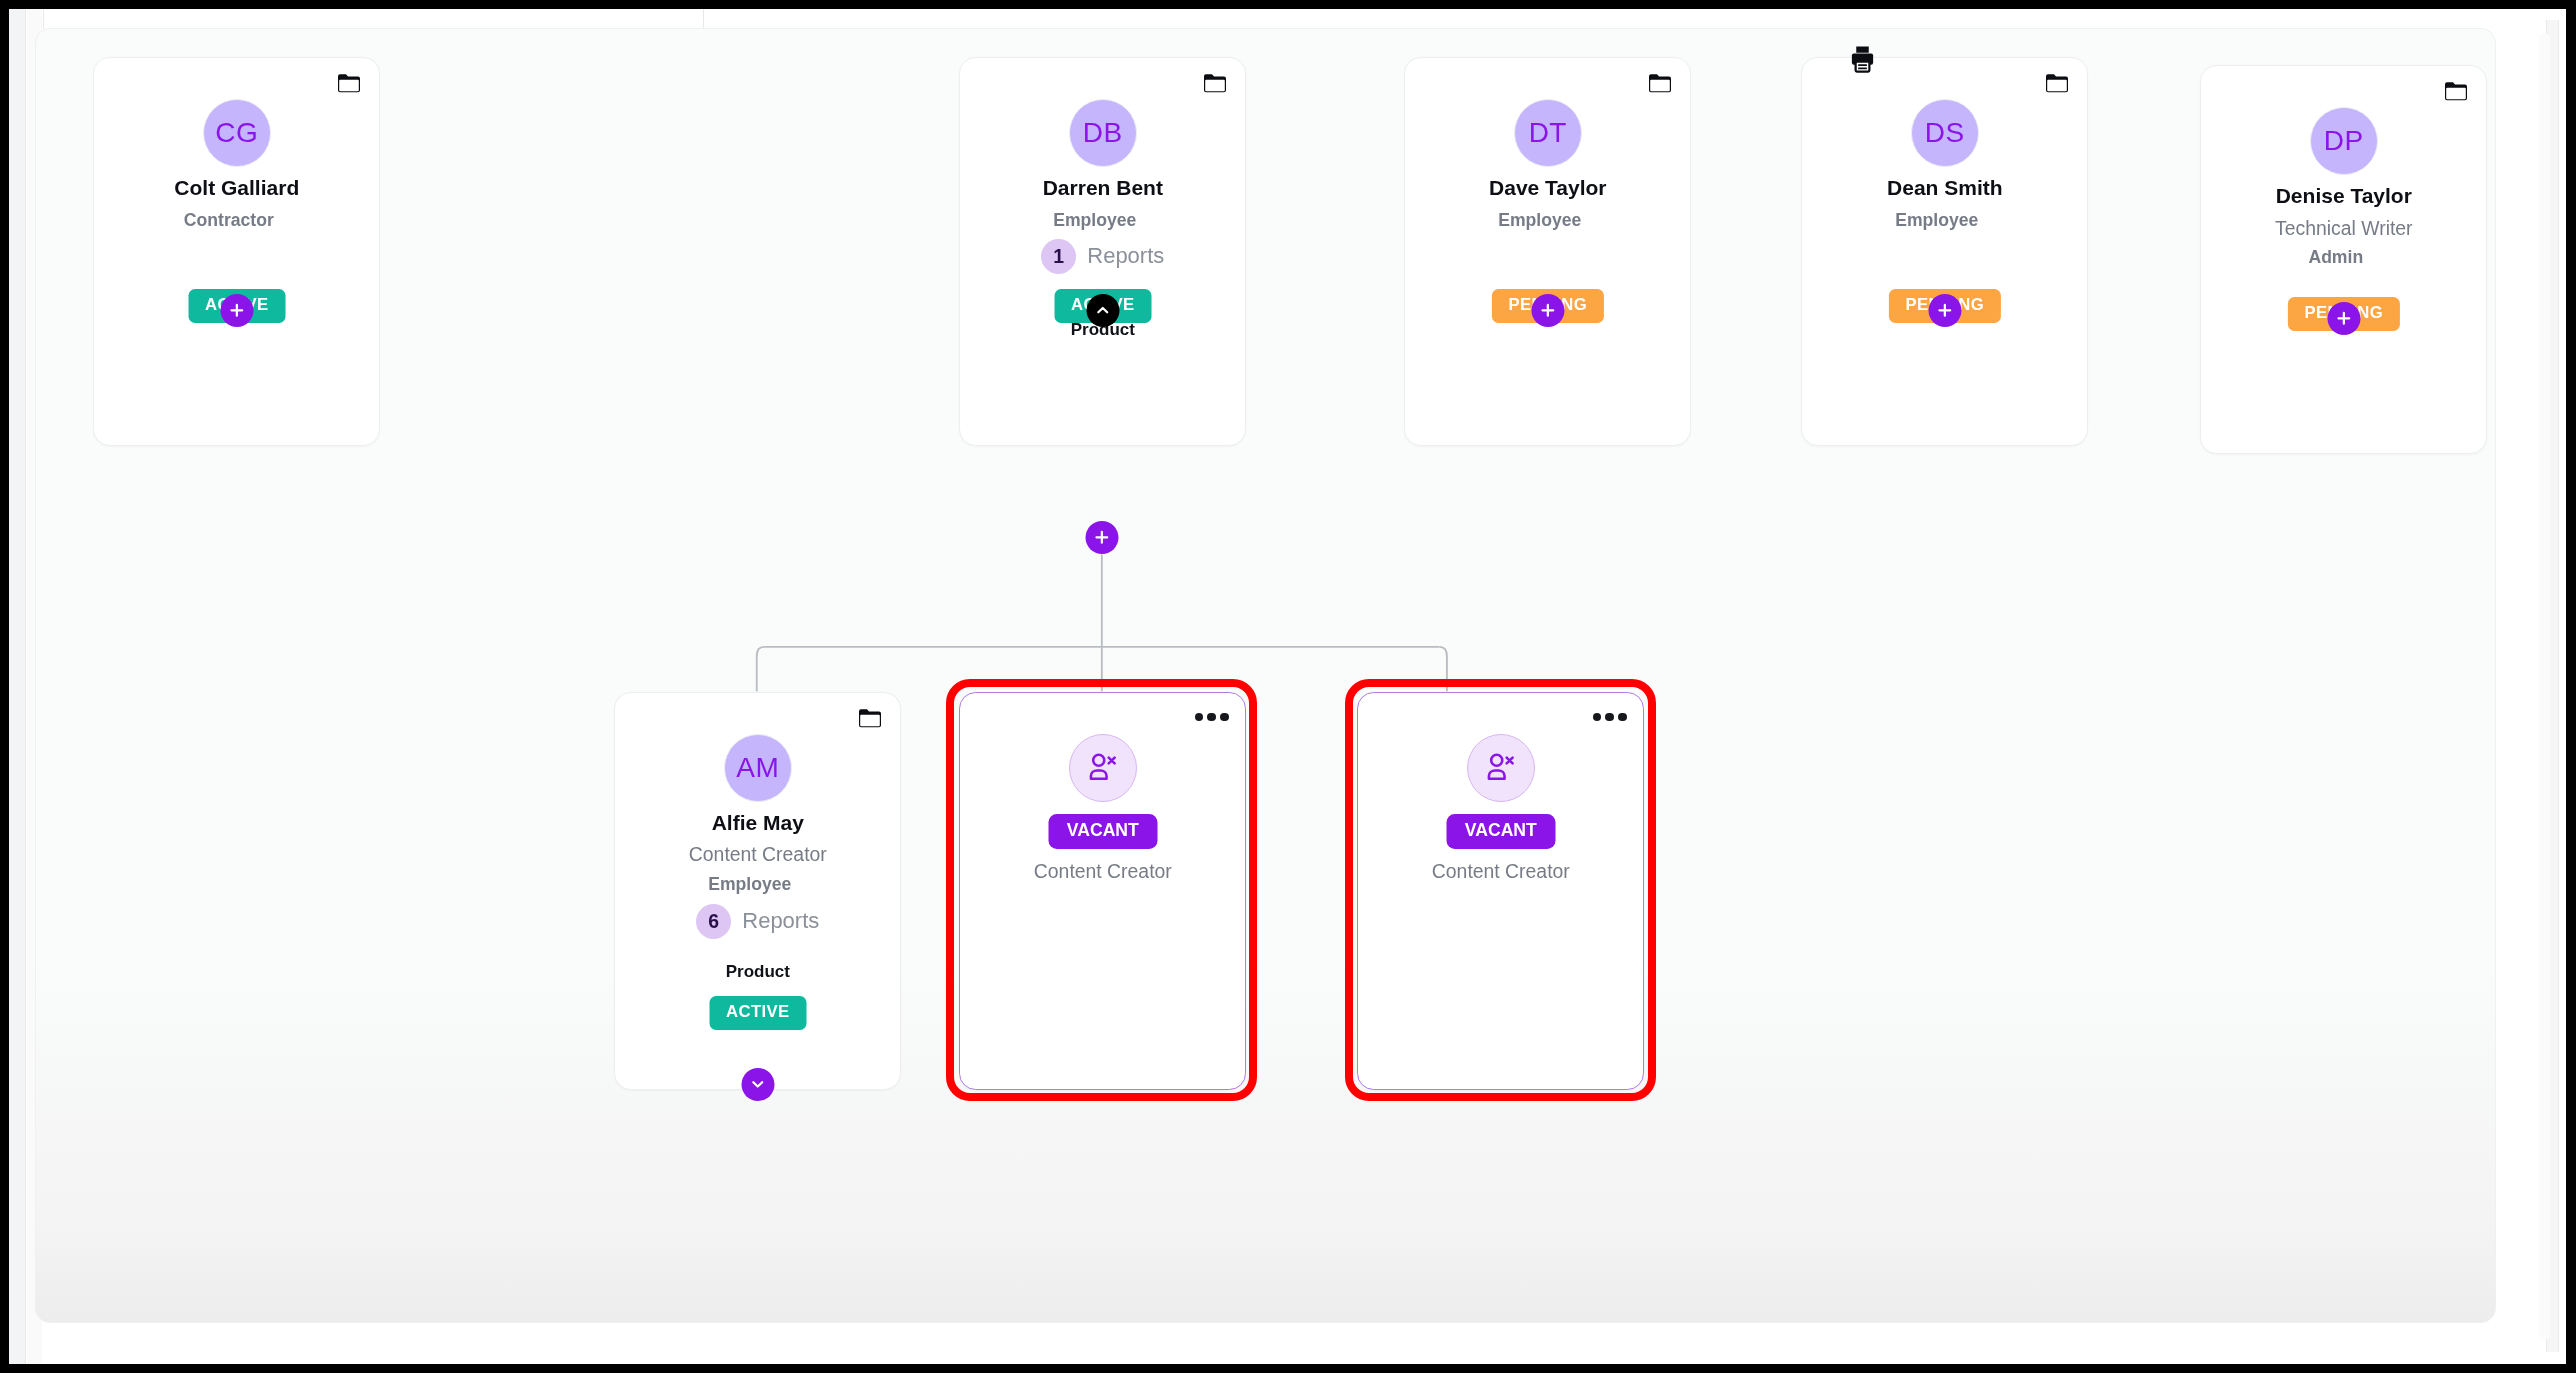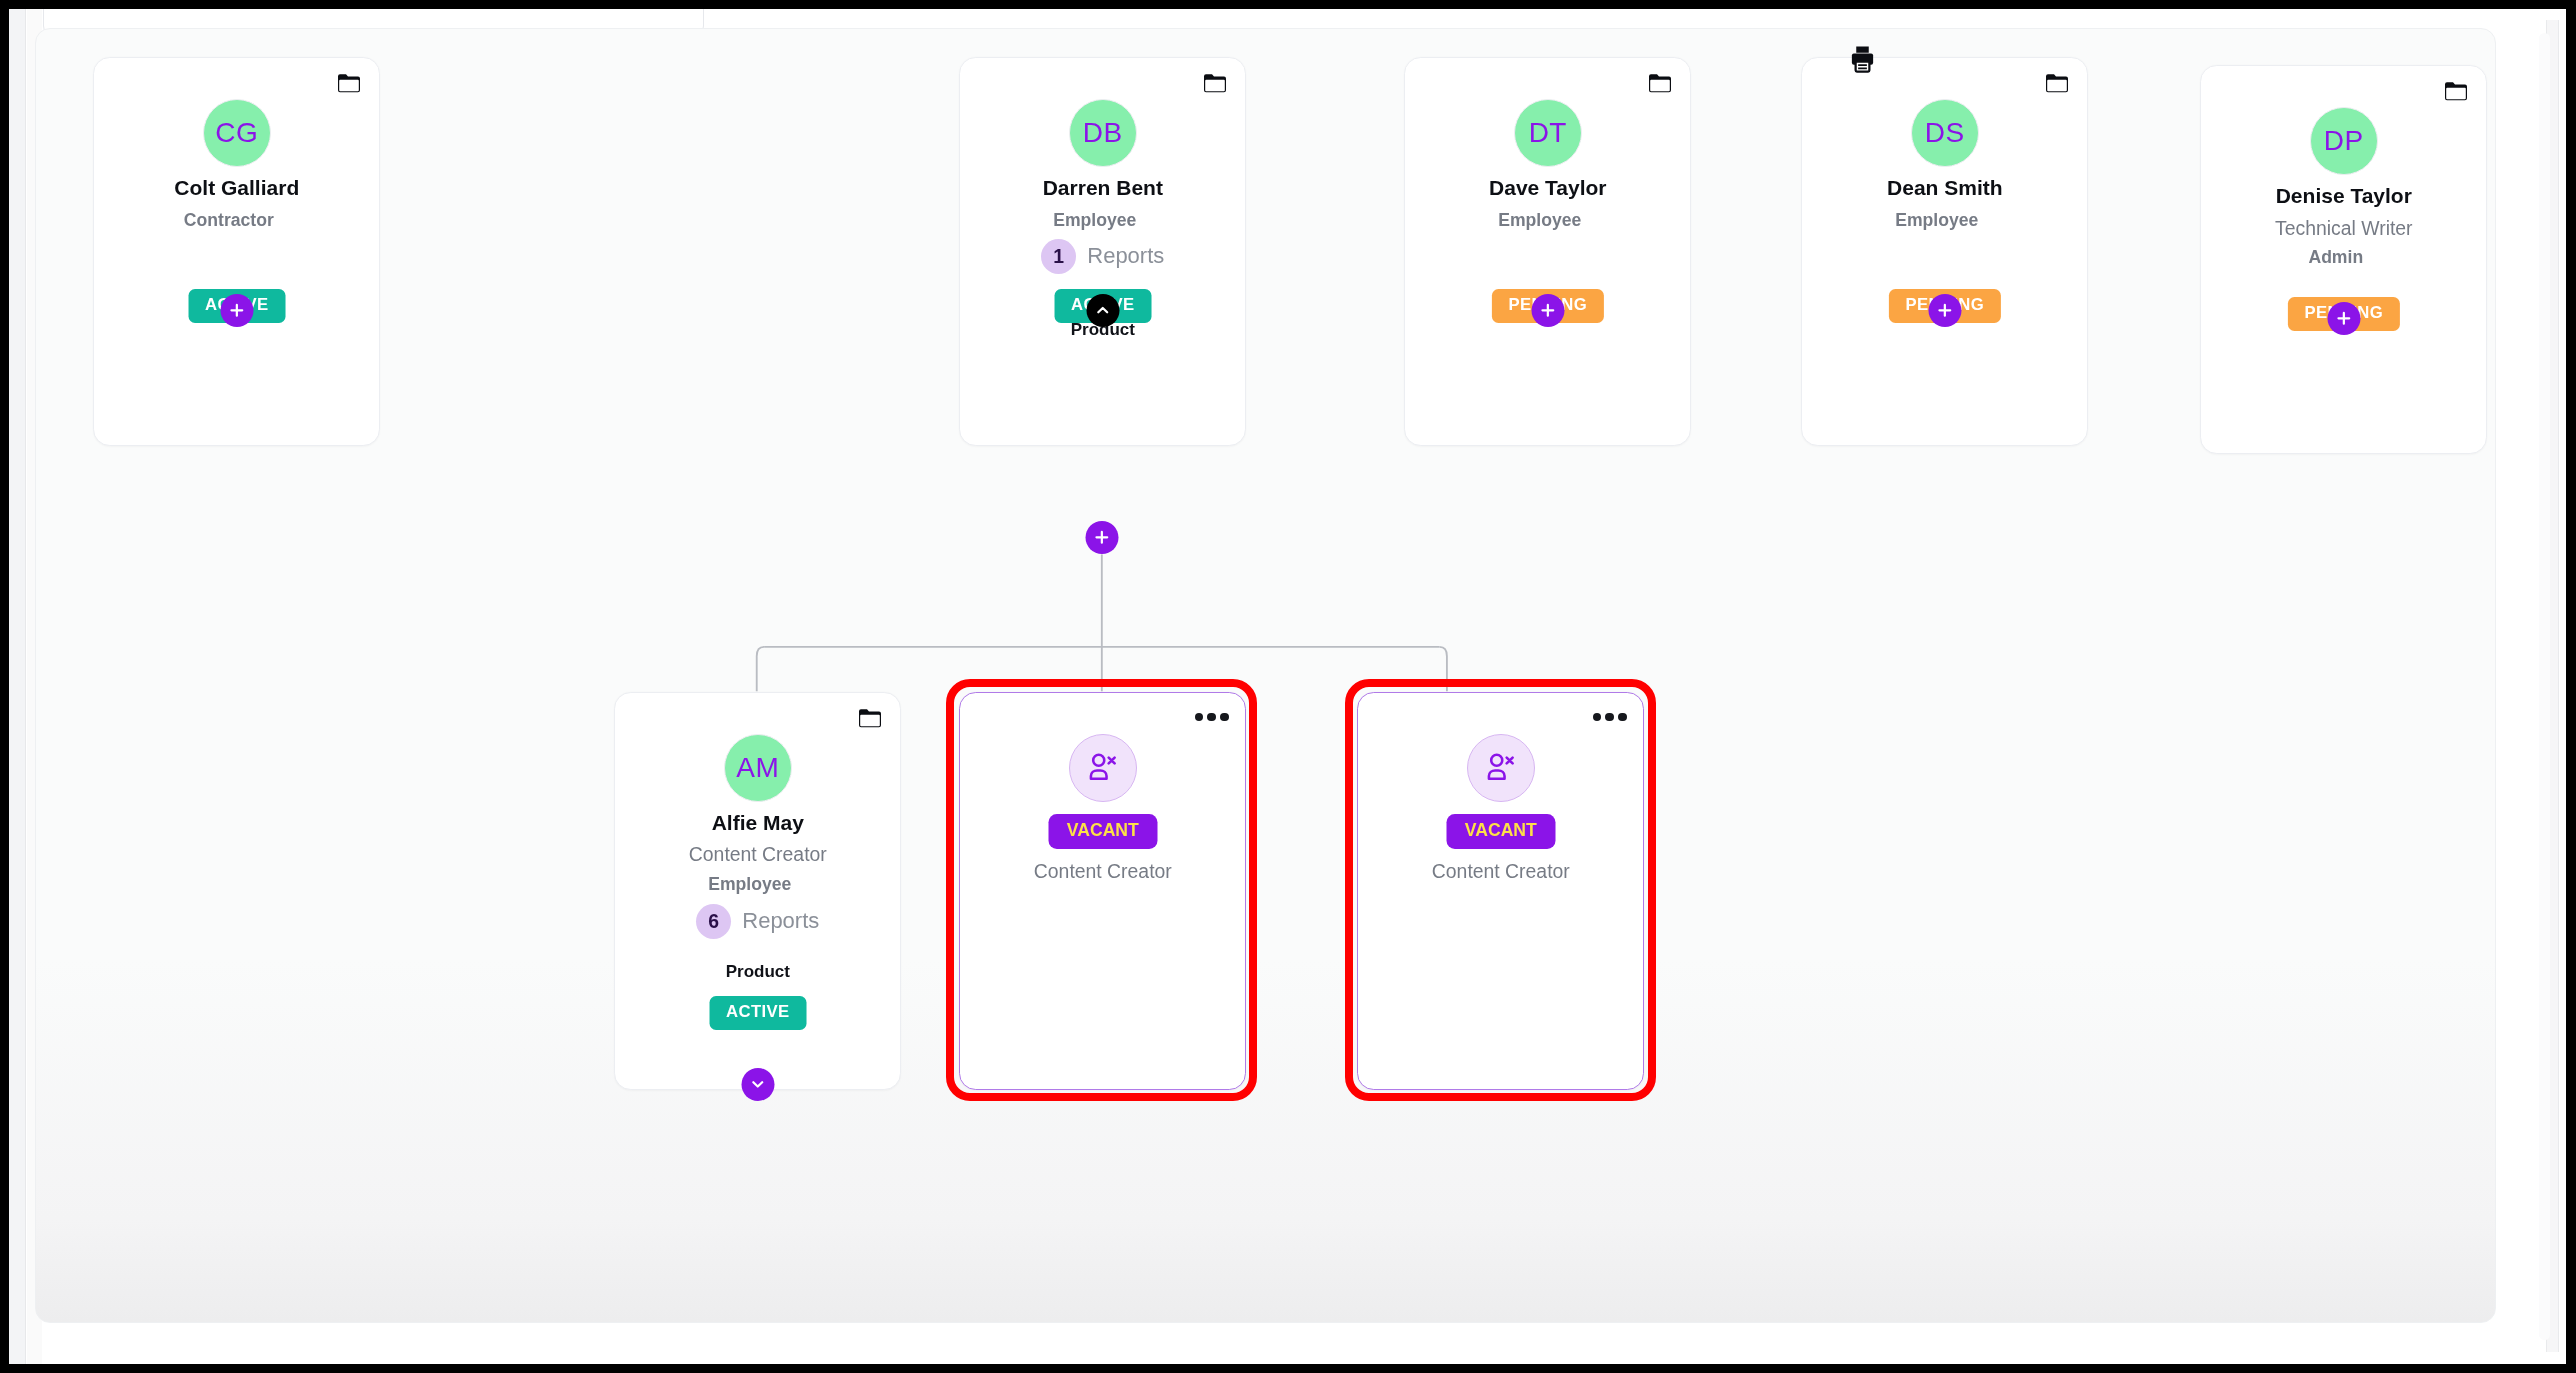--- a/index.html
+++ b/index.html
@@ -122,21 +122,21 @@
     width: 31px; height: 30px;
   }
 
   .avatar {
     position: absolute;
     left: 50%; top: 41px;
     transform: translateX(-50%);
     width: 68px; height: 68px;
     border-radius: 50%;
     border: 0.9px solid #ededf1;
-    background: #86efac;
+    background: #c4b5fd;
     display: flex; align-items: center; justify-content: center;
     font-size: 28px; color: #8b14e8;
     letter-spacing: 0.5px;
   }
   .avatar.vacant-avatar {
     background: #f1e3fb;
     border: 0.9px solid #d7b6f2;
   }
 
   .p-name {
@@ -180,21 +180,21 @@
     font-size: 16.7px; font-weight: bold;
     color: #ffffff; letter-spacing: 0.4px;
     white-space: nowrap;
   }
   .status-active  { background: #0fb99e; }
   .status-pending { background: #fba543; }
   .status-vacant  {
     background: #8b14e8;
     position: absolute; left: 50%; transform: translateX(-50%);
     padding: 6.5px 18.5px 7.4px; border-radius: 8.3px;
-    font-size: 17.6px; font-weight: bold; color: #fde047;
+    font-size: 17.6px; font-weight: bold; color: #ffffff;
   }
 
   
   .round-btn {
     position: absolute;
     width: 33px; height: 33px;
     border-radius: 50%;
     display: flex; align-items: center; justify-content: center;
     transform: translateX(-50%);
     cursor: pointer;

